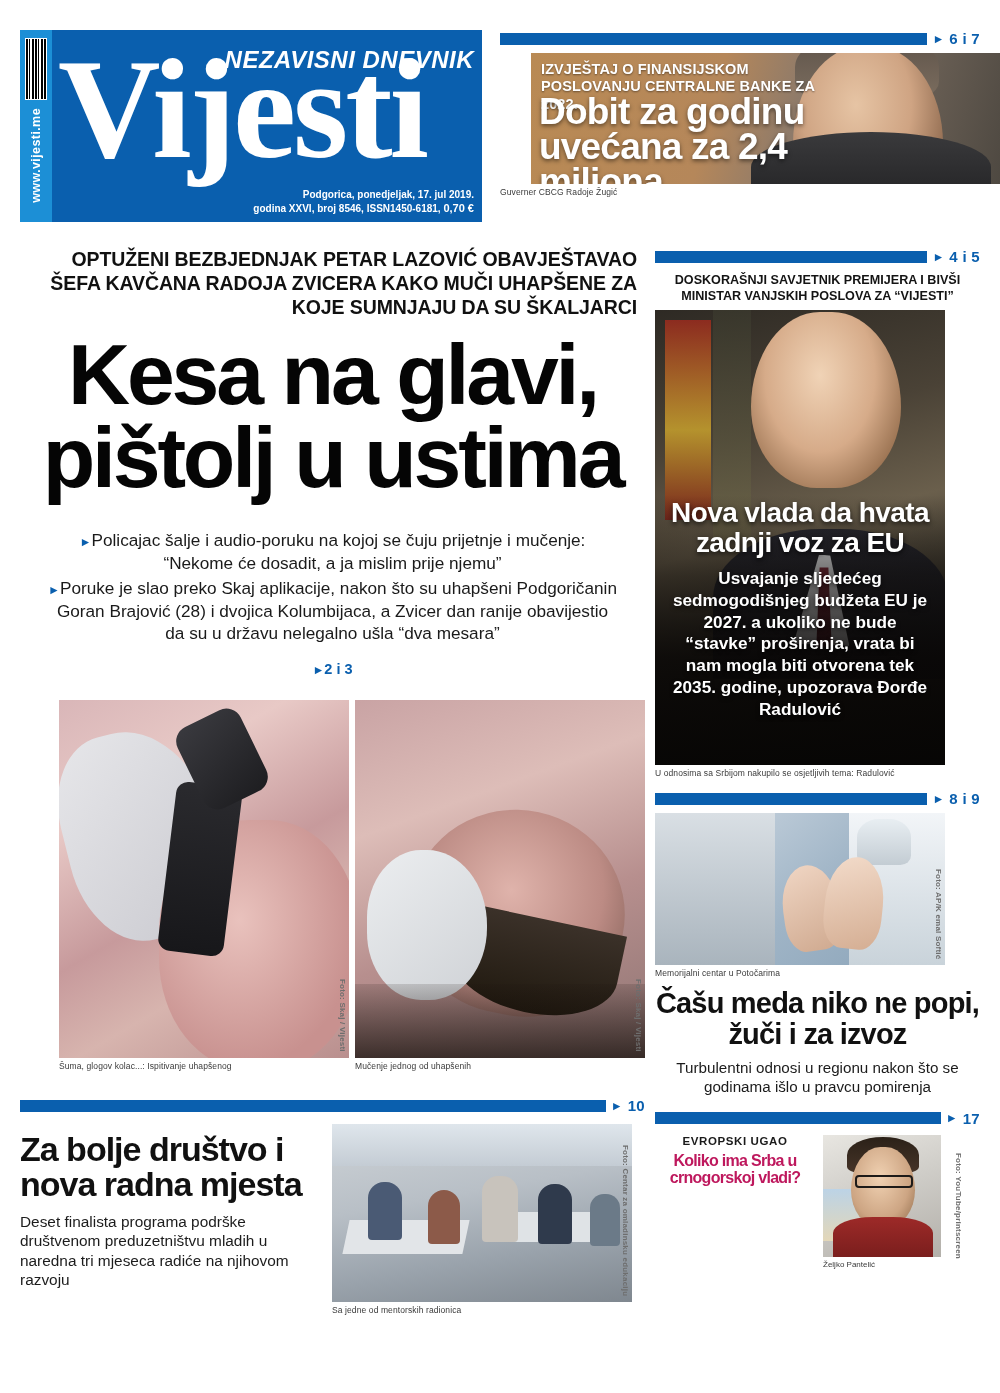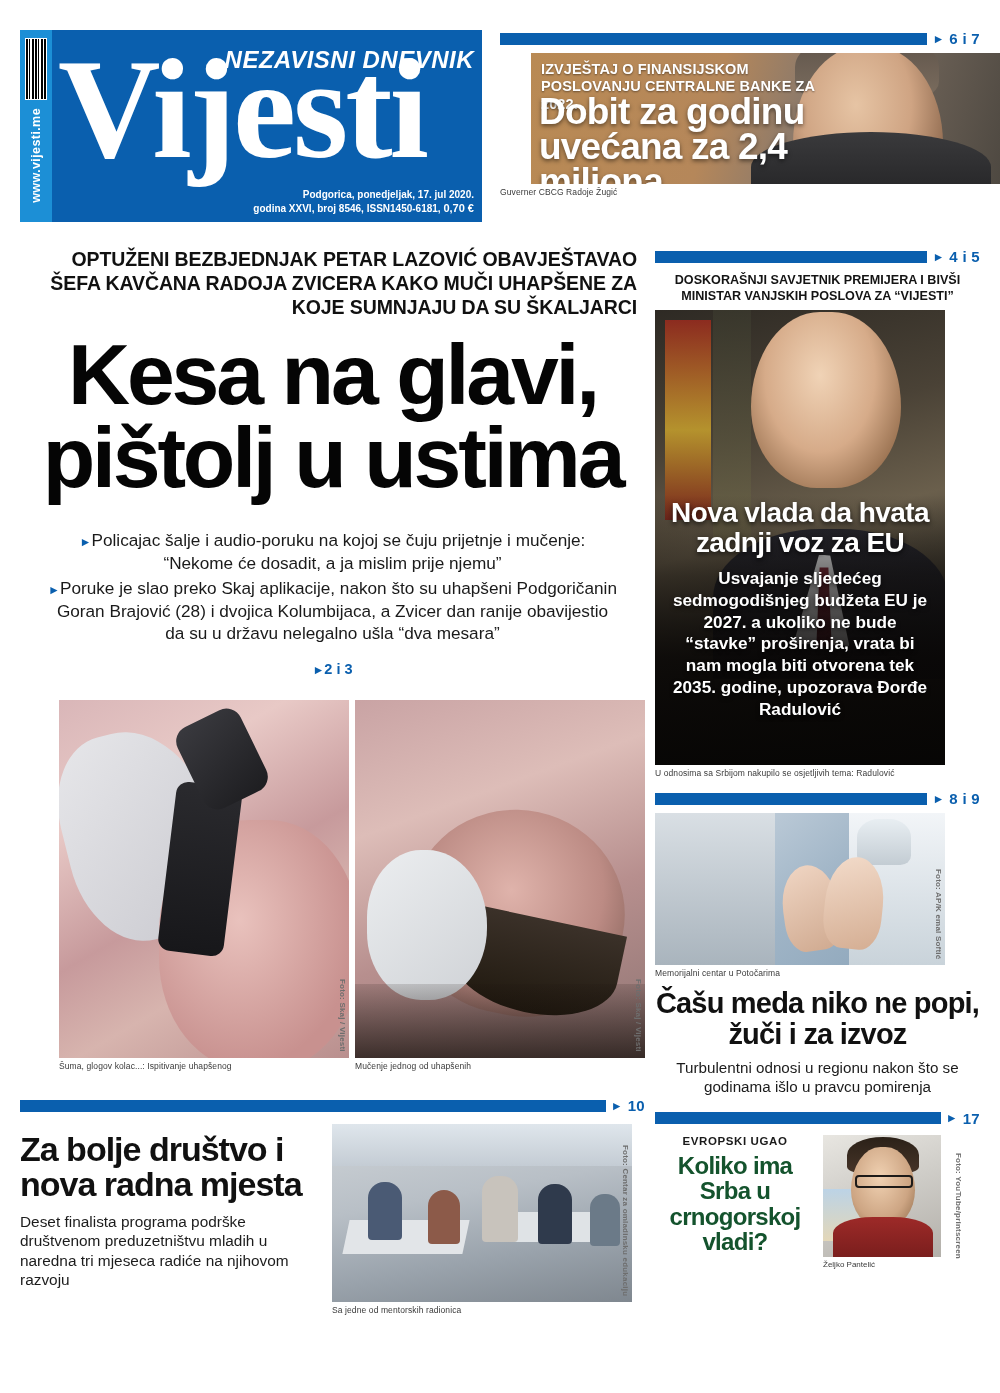--- a/index.html
+++ b/index.html
@@ -242,21 +242,21 @@
   .rc2-head {
     text-align:center; font-weight: 800; font-size: 29px; line-height: 1.06;
     letter-spacing: -.8px; color:#111; margin-top: 10px;
   }
   .rc2-sub { text-align:center; font-size: 15.2px; line-height: 1.25; color:#1b1b1b; margin-top: 8px; }
 
   .rc3 { margin-top: 14px; }
   .rc3-body { display:flex; gap: 8px; margin-top: 8px; }
   .rc3-text { width: 160px; text-align: center; }
   .rc3-label { font-size: 11.5px; font-weight: 700; letter-spacing:.6px; color:#1a1a1a; text-transform: uppercase; }
-  .rc3-head { font-weight: 800; font-size: 24px; line-height: 1.06; color:#14532d; letter-spacing:-.7px; margin-top: 6px; }
+  .rc3-head { font-weight: 800; font-size: 16px; line-height: 1.06; color:#be185d; letter-spacing:-.7px; margin-top: 6px; }
   .rc3-photo { position: relative; width: 118px; }
   .rc3-img {
     width: 100%; height: 122px; position: relative; overflow: hidden;
     background: linear-gradient(160deg,#e8e6e1 0%,#cfcdc8 45%,#b3b0aa 100%);
   }
   .rc3-img .face3 {
     position:absolute; left: 28px; top: 12px; width: 64px; height: 80px;
     background: radial-gradient(ellipse at 45% 38%, #f0d1b2, #cda583 60%, #8c6847 100%);
     border-radius: 46% 46% 44% 44%/54% 54% 46% 46%;
   }
@@ -282,21 +282,21 @@
 
   <div class="masthead">
     <div class="mast-spine">
       <div class="mast-barcode"></div>
       <div class="mast-url">www.vijesti.me</div>
     </div>
     <div class="mast-body">
       <div class="mast-kicker">NEZAVISNI DNEVNIK</div>
       <div class="mast-logo">Vijesti</div>
       <div class="mast-meta">
-        <div>Podgorica, ponedjeljak, 17. jul 2020.</div>
+        <div>Podgorica, ponedjeljak, 17. jul 2019.</div>
         <div>
           <span>godina XXVI, broj 8546, ISSN1450-6181,</span>
           <b>0,70 €</b>
         </div>
       </div>
     </div>
   </div>
 
   <div class="top-teaser">
     <div class="rule-row">

